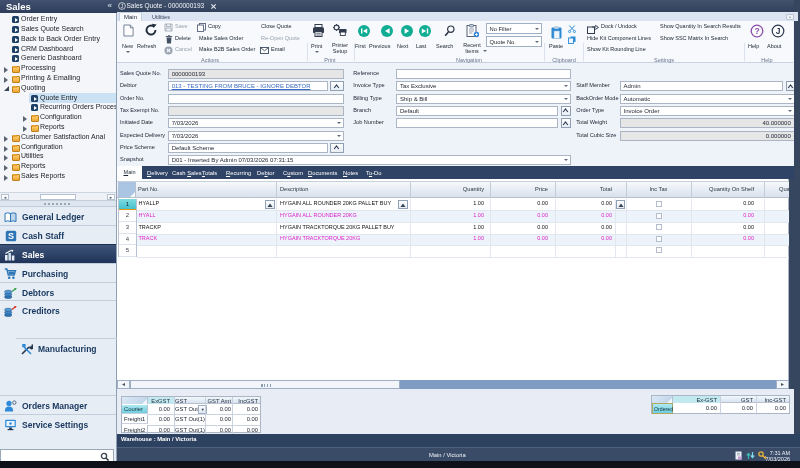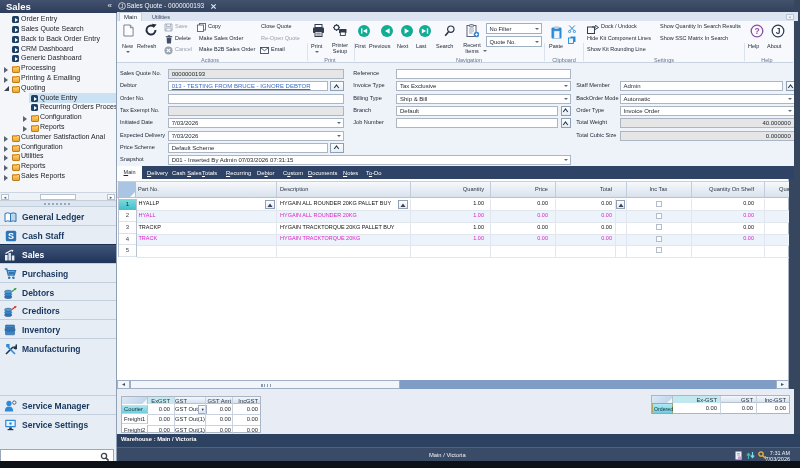--- a/index.html
+++ b/index.html
@@ -153,39 +153,31 @@
     <div class="mbtn" style="top:76px;height:18px;">
         <span>Debtors</span>
       <svg class="abs" style="left:4px;top:3.5px;" width="13" height="12" viewBox="0 0 13 12">
           <ellipse cx="4.2" cy="10" rx="3.7" ry="1.7" fill="#2e75b6" stroke="#1d4e7e" stroke-width="0.4"></ellipse>
           <ellipse cx="4.2" cy="7.4" rx="3.7" ry="1.7" fill="#3f86c7" stroke="#1d4e7e" stroke-width="0.4"></ellipse>
           <ellipse cx="4.2" cy="4.8" rx="3.7" ry="1.7" fill="#5598d2" stroke="#1d4e7e" stroke-width="0.4"></ellipse>
           <path d="M8 4.5 L11.5 1.8" stroke="#35a14c" stroke-width="1.3"></path>
           <path d="M12.6 1 L9.9 1.2 L11.8 3.3 Z" fill="#35a14c"></path>
         </svg>
       </div>
-    <div class="mbtn" style="top:113px;height:19px;">
-        <span>Inventory</span>
-      <svg class="abs" style="left:4px;top:3.5px;" width="13" height="12" viewBox="0 0 13 12">
-          <rect x="1.5" y="1" width="9" height="3" rx="0.6" fill="#3f86c7" stroke="#1d4e7e" stroke-width="0.5"></rect>
-          <rect x="1" y="4.3" width="10" height="3" rx="0.6" fill="#2e75b6" stroke="#1d4e7e" stroke-width="0.5"></rect>
-          <rect x="1.5" y="7.6" width="9" height="3.2" rx="0.6" fill="#3f86c7" stroke="#1d4e7e" stroke-width="0.5"></rect>
-        </svg>
-      </div>
-    <div class="mbtn" style="top:132px;height:19px;">
+    <div class="mbtn" style="top:132px;height:19px;margin-left:16px;">
         <span>Manufacturing</span>
       <svg class="abs" style="left:4px;top:4px;" width="13" height="12" viewBox="0 0 13 12">
           <path d="M2 11 L9 4" stroke="#24364e" stroke-width="1.6"></path>
           <path d="M9 4 a2.6 2.6 0 1 0 2.8 -2.8 l-0.4 2 -2 0.4 Z" fill="#24364e"></path>
           <path d="M11 11 L4 4" stroke="#2e8ad8" stroke-width="1.6"></path>
           <rect x="2.2" y="0.9" width="3.4" height="3.4" rx="0.5" fill="#2e8ad8"></rect>
         </svg>
       </div>
     <div class="mbtn" style="top:189px;height:19px;">
-        <span>Service Manager</span>
+        <span>Orders Manager</span>
       <svg class="abs" style="left:4px;top:4px;" width="13" height="12" viewBox="0 0 13 12">
           <circle cx="5" cy="3.4" r="2.6" fill="#2e8ad8"></circle>
           <path d="M0.8 11.5 Q0.8 6.6 5 6.6 Q9.2 6.6 9.2 11.5 Z" fill="#2e8ad8"></path>
           <circle cx="10.3" cy="2.6" r="1.7" fill="none" stroke="#5a6a80" stroke-width="1"></circle>
         </svg>
       </div>
     <div class="mbtn" style="top:208px;height:19px;">
         <span>Service Settings</span>
       <svg class="abs" style="left:4px;top:3.5px;" width="13" height="12" viewBox="0 0 13 12">
           <rect x="1.2" y="0.8" width="10.6" height="7.4" rx="0.8" fill="#2e8ad8"></rect>

